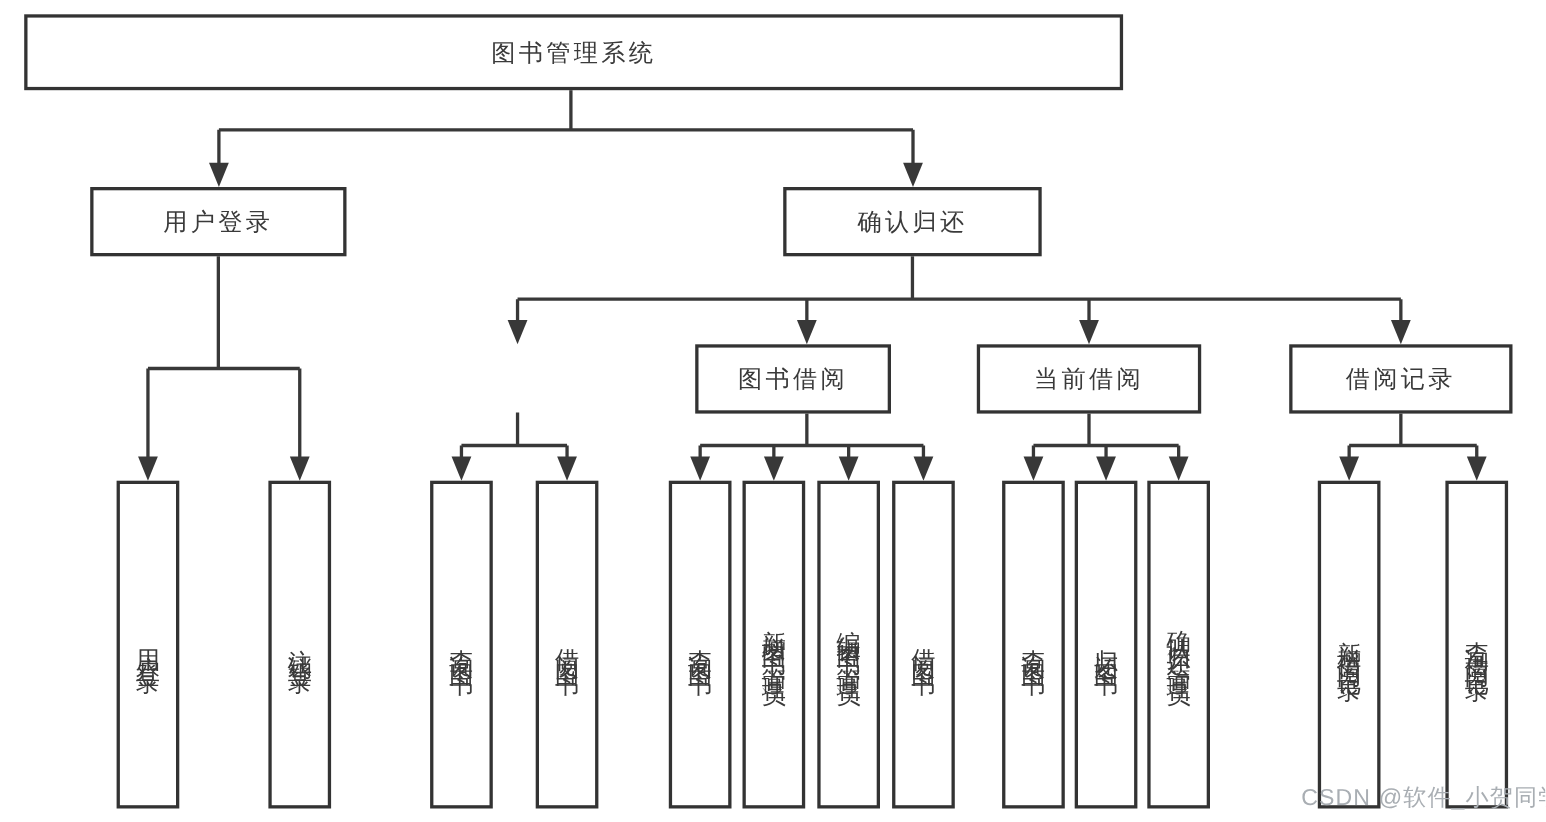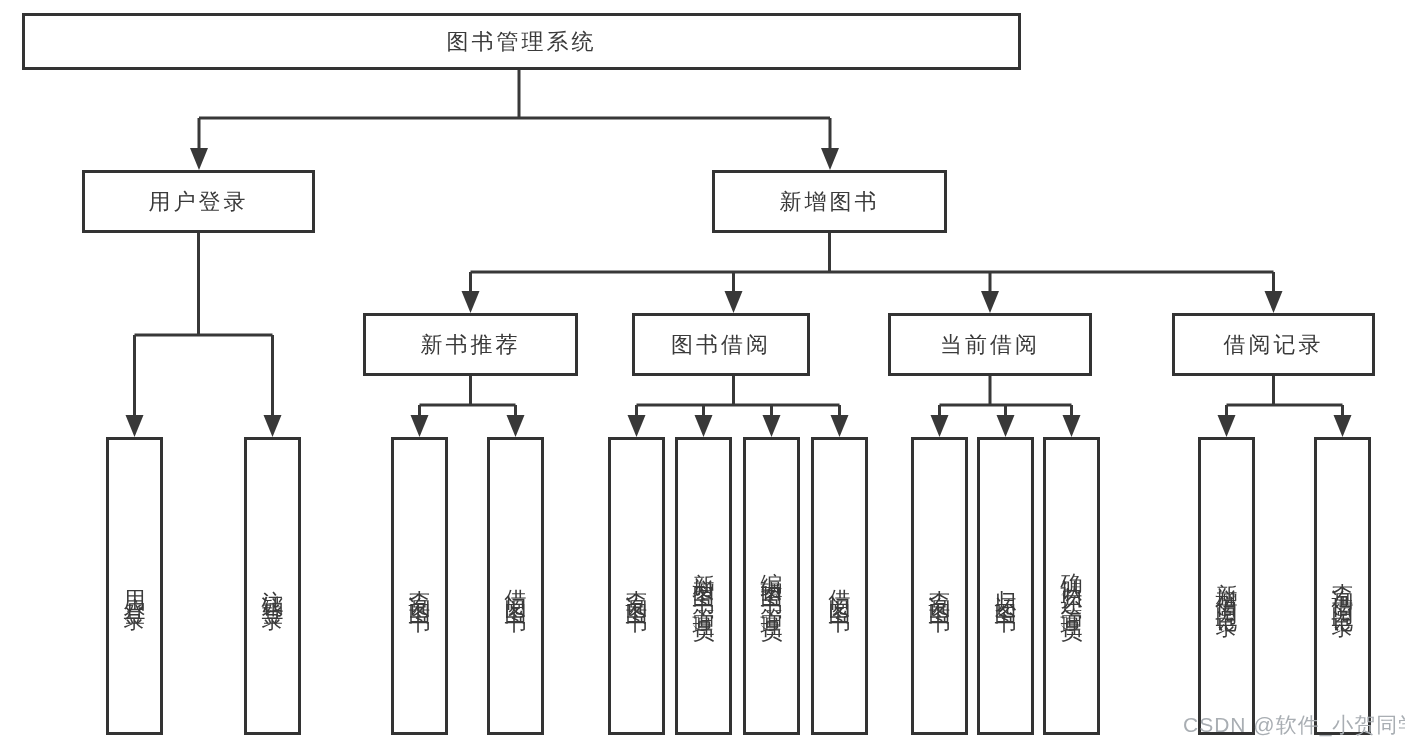--- a/index.html
+++ b/index.html
@@ -68,26 +68,25 @@
       <polygon points="762.5,415 780.5,415 771.5,437"></polygon>
       <polygon points="830.5,415 848.5,415 839.5,437"></polygon>
       <polygon points="930.5,415 948.5,415 939.5,437"></polygon>
       <polygon points="996.5,415 1014.5,415 1005.5,437"></polygon>
       <polygon points="1062.5,415 1080.5,415 1071.5,437"></polygon>
       <polygon points="1217.5,415 1235.5,415 1226.5,437"></polygon>
       <polygon points="1333.5,415 1351.5,415 1342.5,437"></polygon>
     </g>
   </svg>
 
-  <div class="box h" style="left:22px;top:13px;width:999px;height:57px">图书管理系统</div>
+  <div class="box h" style="left:22px;top:13px;width:999px;height:69px">图书管理系统</div>
 
   <div class="box h" style="left:82px;top:170px;width:233px;height:63px">用户登录</div>
-  <div class="box h" style="left:712px;top:170px;width:235px;height:63px">新增图书</div>
+  <div class="box h" style="left:712px;top:170px;width:235px;height:63px">确认归还</div>
 
-  <div class="box h" style="left:363px;top:313px;width:215px;height:63px">新书推荐</div>
   <div class="box h" style="left:632px;top:313px;width:178px;height:63px">图书借阅</div>
   <div class="box h" style="left:888px;top:313px;width:204px;height:63px">当前借阅</div>
   <div class="box h" style="left:1172px;top:313px;width:203px;height:63px">借阅记录</div>
 
   <div class="box v" style="left:106px;top:437px;width:57px;height:298px">用户登录</div>
   <div class="box v" style="left:244px;top:437px;width:57px;height:298px">注销登录</div>
 
   <div class="box v" style="left:391px;top:437px;width:57px;height:298px">查询图书</div>
   <div class="box v" style="left:487px;top:437px;width:57px;height:298px">借阅图书</div>
 

